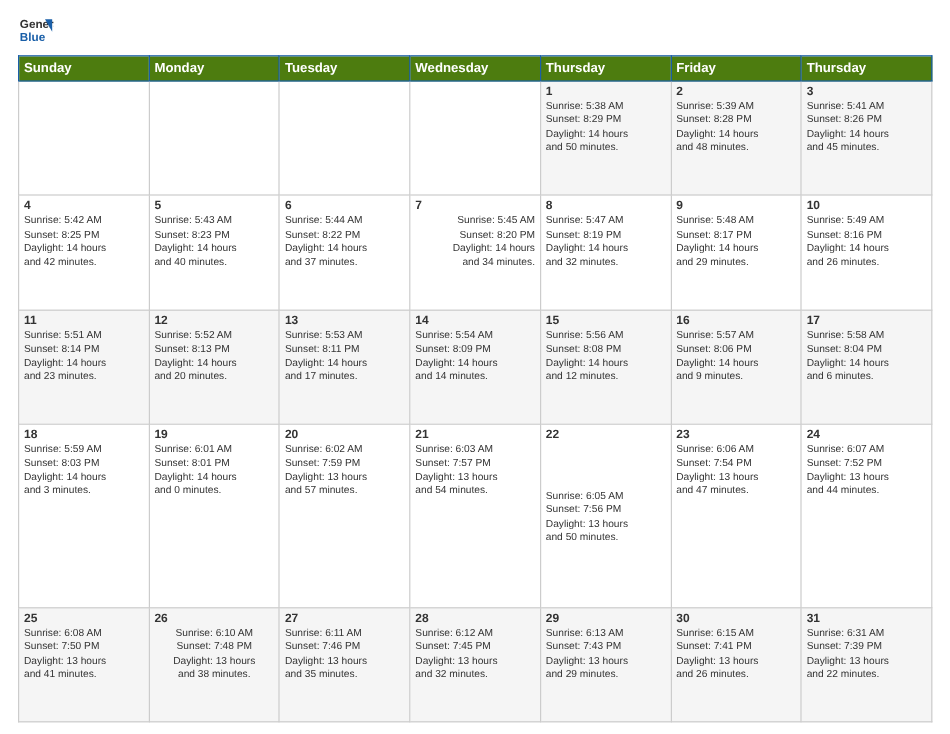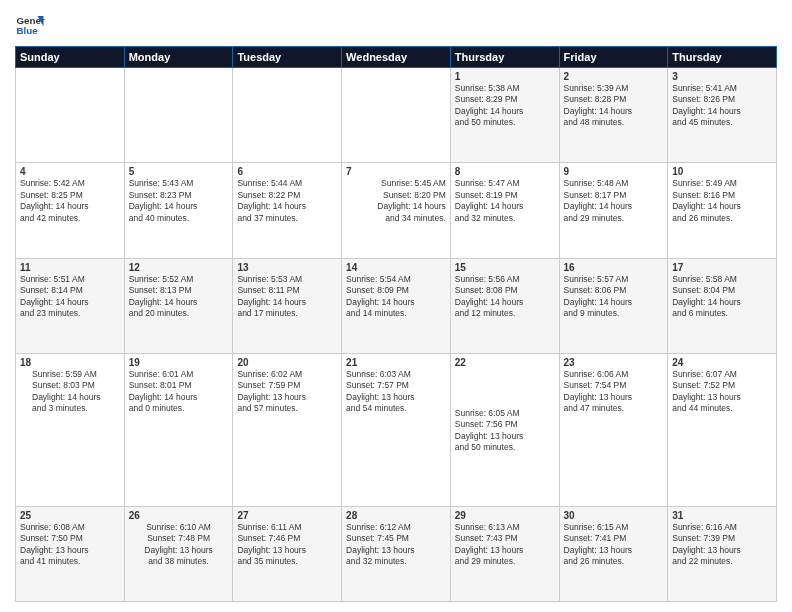--- a/index.html
+++ b/index.html
@@ -43,21 +43,21 @@
     .subtitle {
       font-size: 14px;
       color: #555;
     }
     .calendar-table {
       width: 100%;
       border-collapse: collapse;
       flex: 1;
     }
     .calendar-table thead tr th {
-      background-color: #0f172a;
+      background-color: #4d7c0f;
       color: #fff;
       font-size: 11px;
       font-weight: bold;
       padding: 4px 4px;
       border: 1px solid #1a5fa8;
       text-align: left;
     }
     .calendar-table tbody tr td {
       border: 1px solid #ccc;
       vertical-align: top;
@@ -244,21 +244,21 @@
             <span class="day-num">17</span>
             <div class="day-info" style="white-space: pre-line;">Sunrise: 5:58 AM
 Sunset: 8:04 PM
 Daylight: 14 hours
 and 6 minutes.</div>
           </td>
         </tr>
         <tr>
           <td>
             <span class="day-num">18</span>
-            <div class="day-info" style="white-space: pre-line; margin-left: 12px;">Sunrise: 5:59 AM
+            <div class="day-info" style="white-space: pre-line;">Sunrise: 5:59 AM
 Sunset: 8:03 PM
 Daylight: 14 hours
 and 3 minutes.</div>
           </td>
           <td>
             <span class="day-num">19</span>
             <div class="day-info" style="white-space: pre-line;">Sunrise: 6:01 AM
 Sunset: 8:01 PM
 Daylight: 14 hours
 and 0 minutes.</div>
@@ -337,21 +337,21 @@
           </td>
           <td>
             <span class="day-num">30</span>
             <div class="day-info" style="white-space: pre-line;">Sunrise: 6:15 AM
 Sunset: 7:41 PM
 Daylight: 13 hours
 and 26 minutes.</div>
           </td>
           <td>
             <span class="day-num">31</span>
-            <div class="day-info" style="white-space: pre-line;">Sunrise: 6:16 AM
+            <div class="day-info" style="white-space: pre-line;">Sunrise: 6:31 AM
 Sunset: 7:39 PM
 Daylight: 13 hours
 and 22 minutes.</div>
           </td>
         </tr>
       </tbody>
   </table>
 </div>
 
 </body></html>

